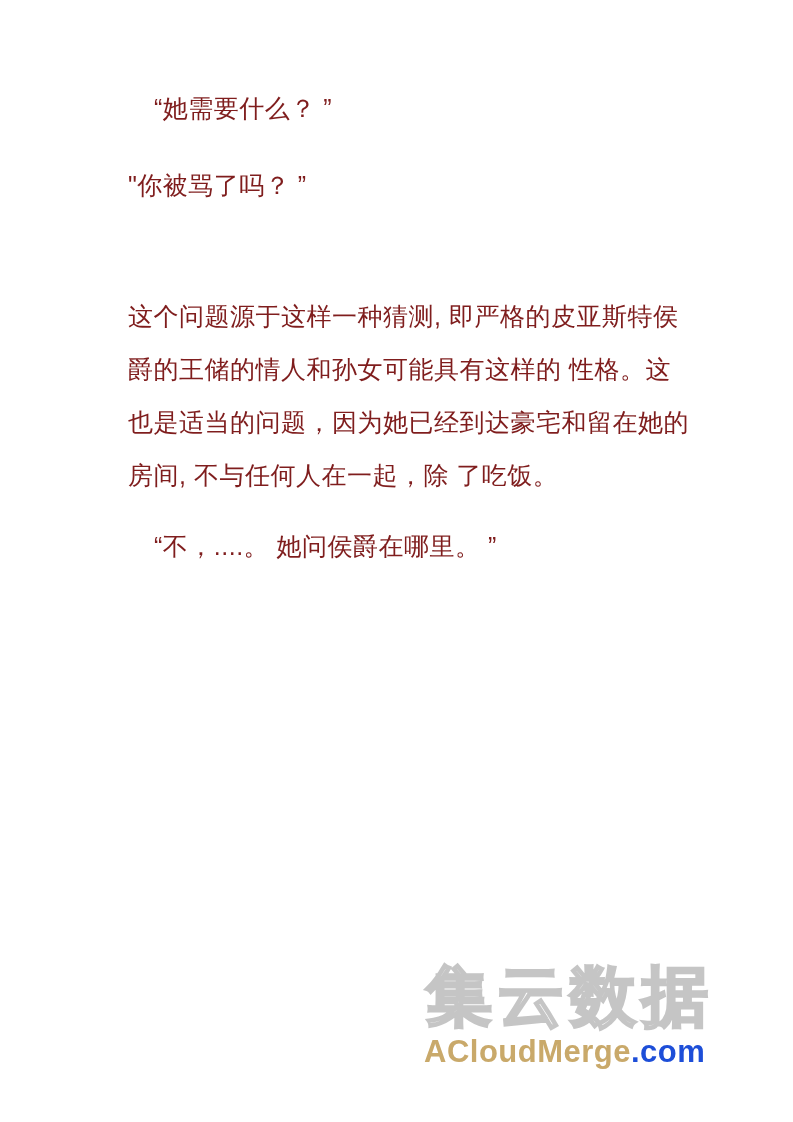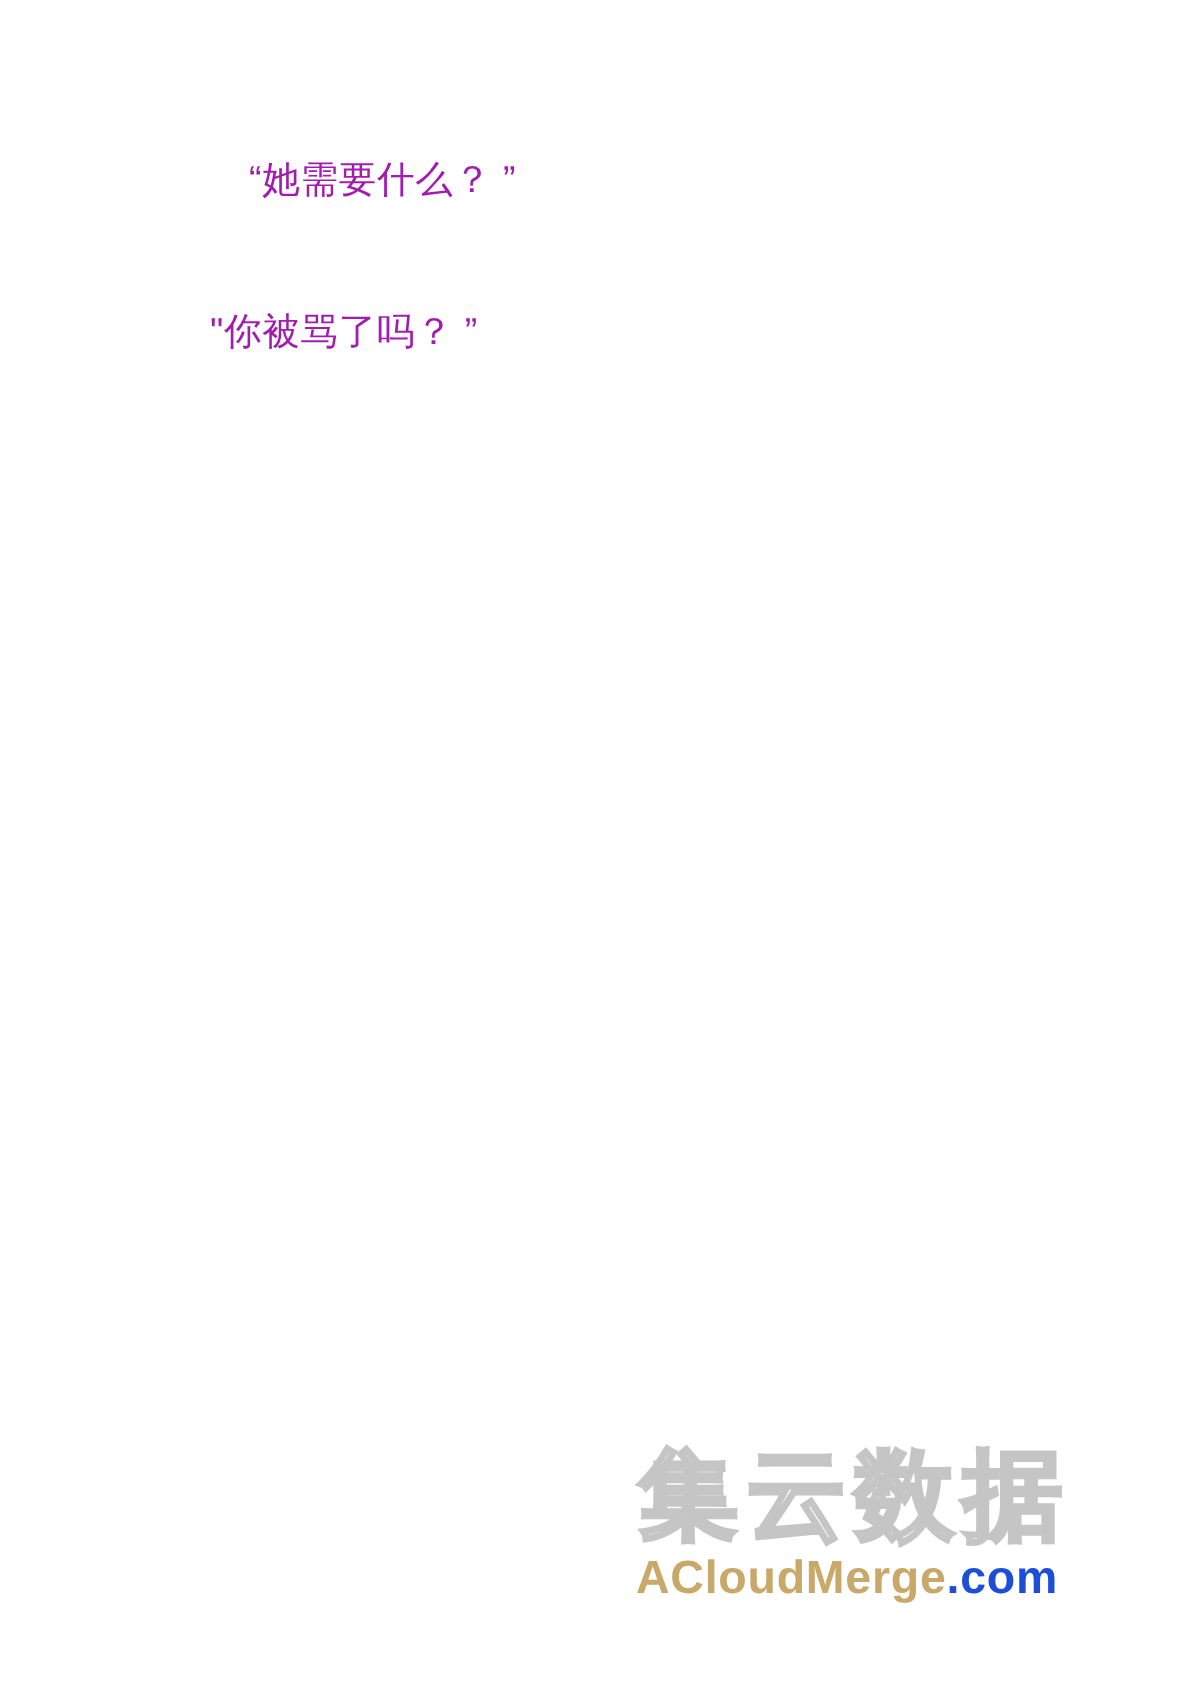--- a/index.html
+++ b/index.html
@@ -21,22 +21,22 @@
     top: 0;
     width: 793px;
     height: 1122px;
     box-sizing: border-box;
     padding: 82px 100px 0 128px;
   }
   .para {
     font-size: 25px;
     line-height: 53px;
     letter-spacing: 0.5px;
-    color: #a21caf;
-    margin: 12px;
+    color: #7f1d1d;
+    margin: 0;
     white-space: pre-wrap;
   }
   .indent {
     text-indent: 26px;
   }
   .gap-sm { height: 24px; }
   .gap-md { height: 78px; }
   .gap-lg { height: 18px; }
 
   
@@ -80,24 +80,26 @@
 <div class="page">
 
   <p class="para indent">“她需要什么？ ”</p>
 
   <div class="gap-sm"></div>
 
   <p class="para">"你被骂了吗？ ”</p>
 
   <div class="gap-md"></div>
 
+  <p class="para">这个问题源于这样一种猜测, 即严格的皮亚斯特侯爵的王储的情人和孙女可能具有这样的 性格。这也是适当的问题，因为她已经到达豪宅和留在她的房间, 不与任何人在一起，除 了吃饭。</p>
 
   <div class="gap-lg"></div>
 
 
+  <p class="para indent">“不，....。 她问侯爵在哪里。 ”</p>
 
   <div class="gap-lg"></div>
 
 
 </div>
 
 <div class="watermark">
   <div class="wm-cn">集云数据</div>
   <div class="wm-en"><span class="a">ACloudMerge</span><span class="b">.com</span></div>
 </div>

